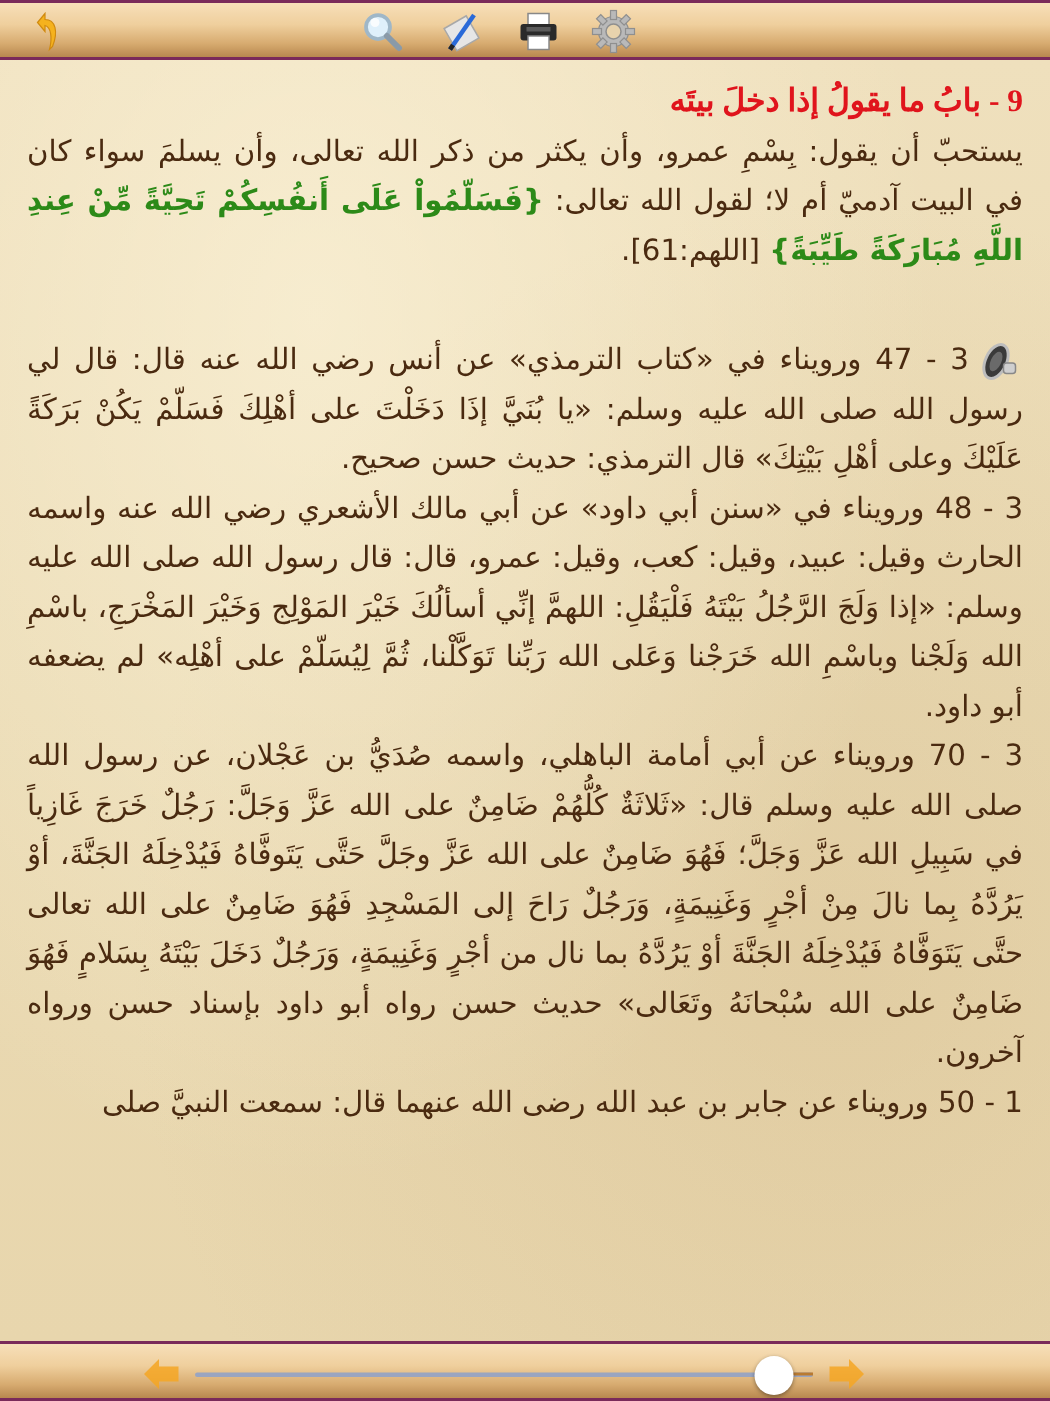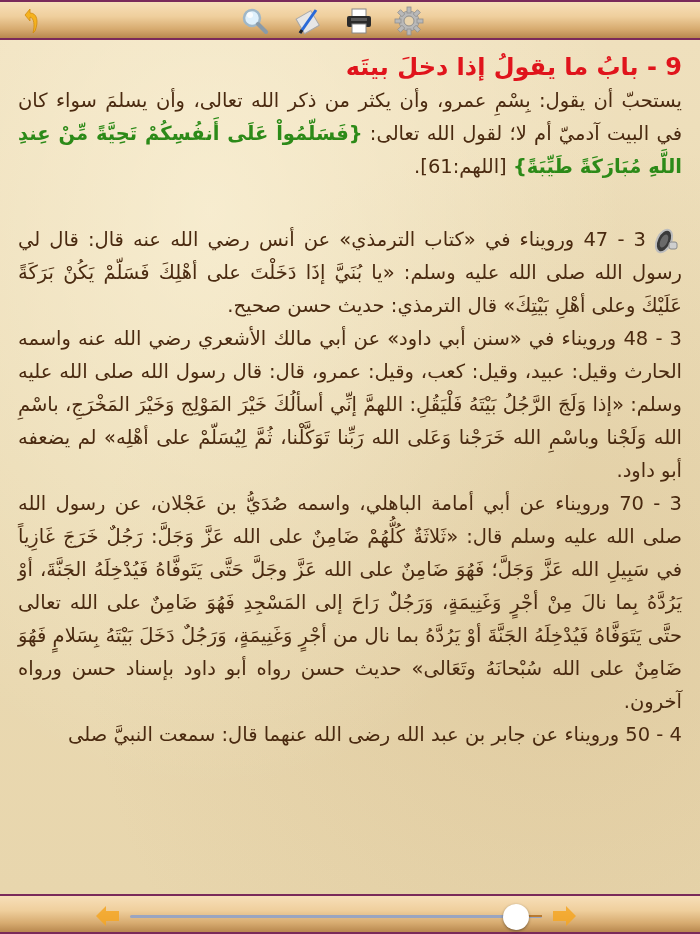--- a/index.html
+++ b/index.html
@@ -28,22 +28,23 @@
     overflow: hidden;
   }
   .content {
     position: absolute; left: 18px; right: 18px; top: 10px;
     direction: rtl; text-align: justify;
     font-family: "DejaVu Sans", sans-serif;
     font-size: 19.5px; line-height: 33px;
     color: #4a2a10;
   }
   .chapter-title {
-    color: #e0141c; font-weight: bold; font-size: 24px; line-height: 34px;
+    color: #e0141c; font-weight: bold; font-size: 21px; line-height: 34px;
     margin-bottom: 0;
+    font-family: Liberation Serif, serif;
   }
   .para { margin: 0; }
   .verse { color: #2c8a18; font-weight: bold; }
   .gap { height: 40px; }
   .speaker {
     display: inline-block; vertical-align: middle; margin-left: 6px;
     width: 30px; height: 30px;
   }
   .bottombar {
     position: absolute; left: 0; top: 894px; width: 700px; height: 40px;
@@ -140,21 +141,21 @@
       <span>3 - 48</span>
       <span>ورويناء في «سنن أبي داود» عن أبي مالك الأشعري رضي الله عنه واسمه الحارث وقيل: عبيد، وقيل: كعب، وقيل: عمرو، قال: قال رسول الله صلى الله عليه وسلم: «إذا وَلَجَ الرَّجُلُ بَيْتَهُ فَلْيَقُلِ: اللهمَّ إنِّي أسألُكَ خَيْرَ المَوْلِج وَخَيْرَ المَخْرَجِ، باسْمِ الله وَلَجْنا وباسْمِ الله خَرَجْنا وَعَلى الله رَبِّنا تَوَكَّلْنا، ثُمَّ لِيُسَلّمْ على أهْلِه» لم يضعفه أبو داود.</span>
     </p>
 
     <p class="para">
       <span>3 - 70</span>
       <span>ورويناء عن أبي أمامة الباهلي، واسمه صُدَيُّ بن عَجْلان، عن رسول الله صلى الله عليه وسلم قال: «ثَلاثَةٌ كُلُّهُمْ ضَامِنٌ على الله عَزَّ وَجَلَّ: رَجُلٌ خَرَجَ غَازِياً في سَبِيلِ الله عَزَّ وَجَلَّ؛ فَهُوَ ضَامِنٌ على الله عَزَّ وجَلَّ حَتَّى يَتَوفَّاهُ فَيُدْخِلَهُ الجَنَّةَ، أوْ يَرُدَّهُ بِما نالَ مِنْ أجْرٍ وَغَنِيمَةٍ، وَرَجُلٌ رَاحَ إلى المَسْجِدِ فَهُوَ ضَامِنٌ على الله تعالى حتَّى يَتَوَفَّاهُ فَيُدْخِلَهُ الجَنَّةَ أوْ يَرُدَّهُ بما نال من أجْرٍ وَغَنِيمَةٍ، وَرَجُلٌ دَخَلَ بَيْتَهُ بِسَلامٍ فَهُوَ ضَامِنٌ على الله سُبْحانَهُ وتَعَالى» حديث حسن رواه أبو داود بإسناد حسن ورواه آخرون.</span>
     </p>
 
 
-    <p class="para">4 - 50 ورويناء عن جابر بن عبد الله رضى الله عنهما قال: سمعت النبيَّ صلى</p>
+    <p class="para">1 - 50 ورويناء عن جابر بن عبد الله رضى الله عنهما قال: سمعت النبيَّ صلى</p>
   </div>
 </div>
 
 <div class="bottombar">
   <div class="nav-arrow" style="left:96px;">
     <svg width="24" height="22" viewBox="0 0 24 22">
       <path d="M0 11 L10 1 L10 6 L23 6 L23 16 L10 16 L10 21 Z" fill="#f5a623" opacity="0.85"></path>
     </svg>
   </div>
   <div class="slider-track"></div>

